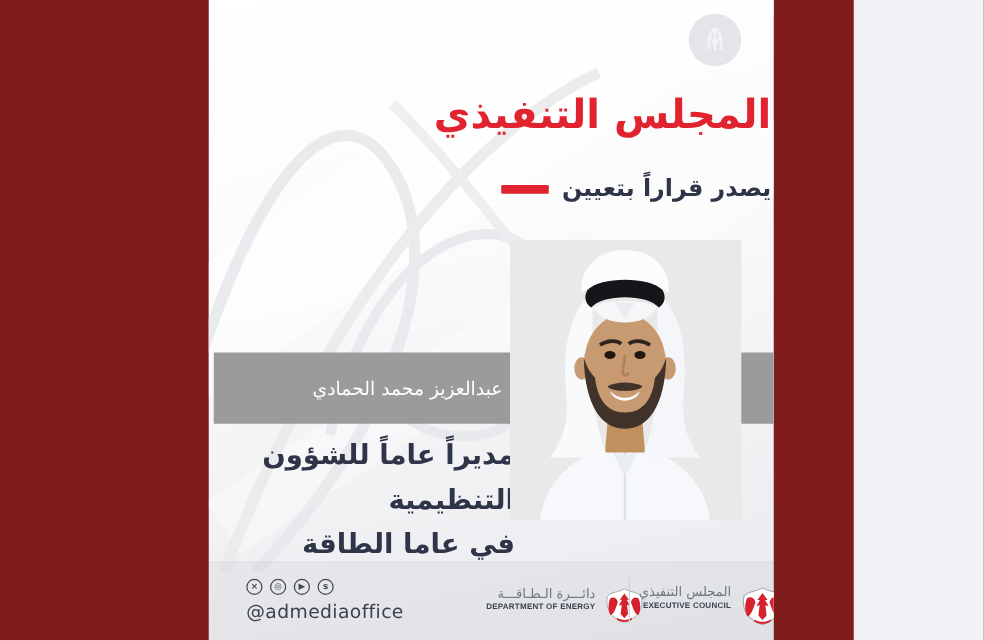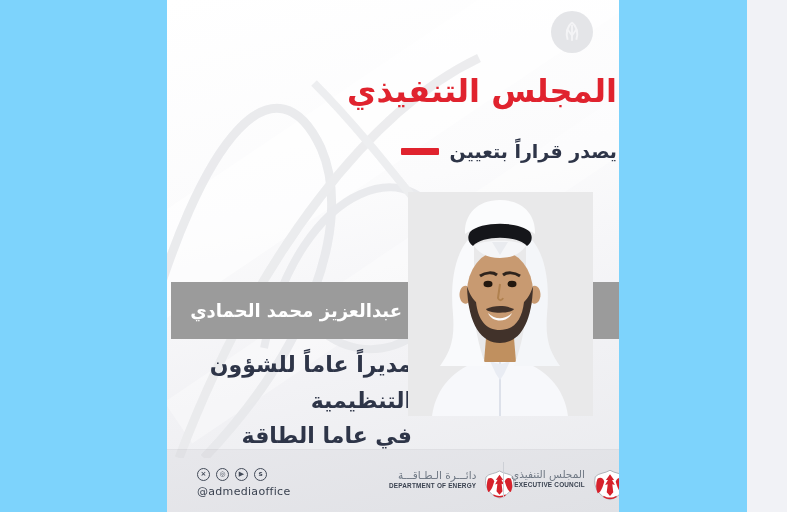--- a/index.html
+++ b/index.html
@@ -1,18 +1,18 @@
 <!DOCTYPE html>
 <html lang="ar"><head>
 <meta charset="utf-8">
 <style>
   * { margin:0; padding:0; box-sizing:border-box; }
   html,body { width:787px; height:512px; overflow:hidden; }
   body { background:#f1f2f6; font-family:"DejaVu Sans", sans-serif; }
-  .stage { position:relative; width:747px; height:512px; background:#7dd3fc; }
+  .stage { position:relative; width:683px; height:512px; background:#7f1d1d; }
 
   .card {
     position:absolute; left:167px; top:0; width:452px; height:512px;
     background:linear-gradient(168deg, #ffffff 0%, #fbfbfc 38%, #f2f2f5 68%, #e9eaed 100%);
     overflow:hidden;
   }
   .streak1, .streak2 {
     position:absolute; background:rgba(255,255,255,0.55); transform:rotate(-34deg);
   }
   .streak1 { width:600px; height:90px; left:-80px; top:70px; }
@@ -40,21 +40,21 @@
 
   .name-banner {
     position:absolute; left:4px; top:282px; width:448px; height:57px;
     background:#9b9b9b; z-index:1;
   }
   .name-banner-inner {
     position:absolute; left:0; top:0; bottom:0; width:231px;
     display:flex; align-items:center; justify-content:flex-end;
   }
   .person-name {
-    direction:rtl; color:#ffffff; font-size:18px; font-weight:bold; white-space:nowrap;text-align:right;
+    direction:rtl; color:#ffffff; font-size:15px; font-weight:normal; white-space:nowrap;text-align:right;
   }
 
   .photo {
     position:absolute; left:241px; top:192px; width:185px; height:224px; z-index:2;
     background:#e9e9ea;
   }
   .photo svg { display:block; }
 
   .role {
     position:absolute; right:207px; top:347px; width:260px;
@@ -67,21 +67,21 @@
     background:rgba(40,48,66,0.045); border-top:1px solid rgba(0,0,0,0.025);
   }
 
   .social-block { position:absolute; left:30px; bottom:14px; }
   .social-icons { display:flex; gap:6px; }
   .social-circle {
     width:13px; height:13px; border:1.2px solid #434b59; border-radius:50%;
     display:flex; align-items:center; justify-content:center;
     font-size:7px; color:#434b59; line-height:1; font-weight:bold;
   }
-  .handle { margin-top:4px; font-size:11px; color:#39414f; letter-spacing:0.3px; }
+  .handle { margin-top:4px; font-size:15px; color:#39414f; letter-spacing:0.3px; }
 
   .org-block { position:absolute; display:flex; gap:7px; }
   .doe-block { left:222px; bottom:12px; }
   .ec-block  { left:344px; bottom:10px; }
   .org-text { text-align:right; }
   .org-ar { direction:rtl; font-size:10.5px; color:#6f7884; white-space:nowrap; }
   .org-en { font-size:6.4px; font-weight:bold; color:#3a4250; letter-spacing:0.2px; white-space:nowrap; margin-top:1px; font-family:"Liberation Sans", sans-serif; }
   .org-sep {
     position:absolute; left:336px; bottom:14px; width:1px; height:36px; background:#cdd0d6;
   }

